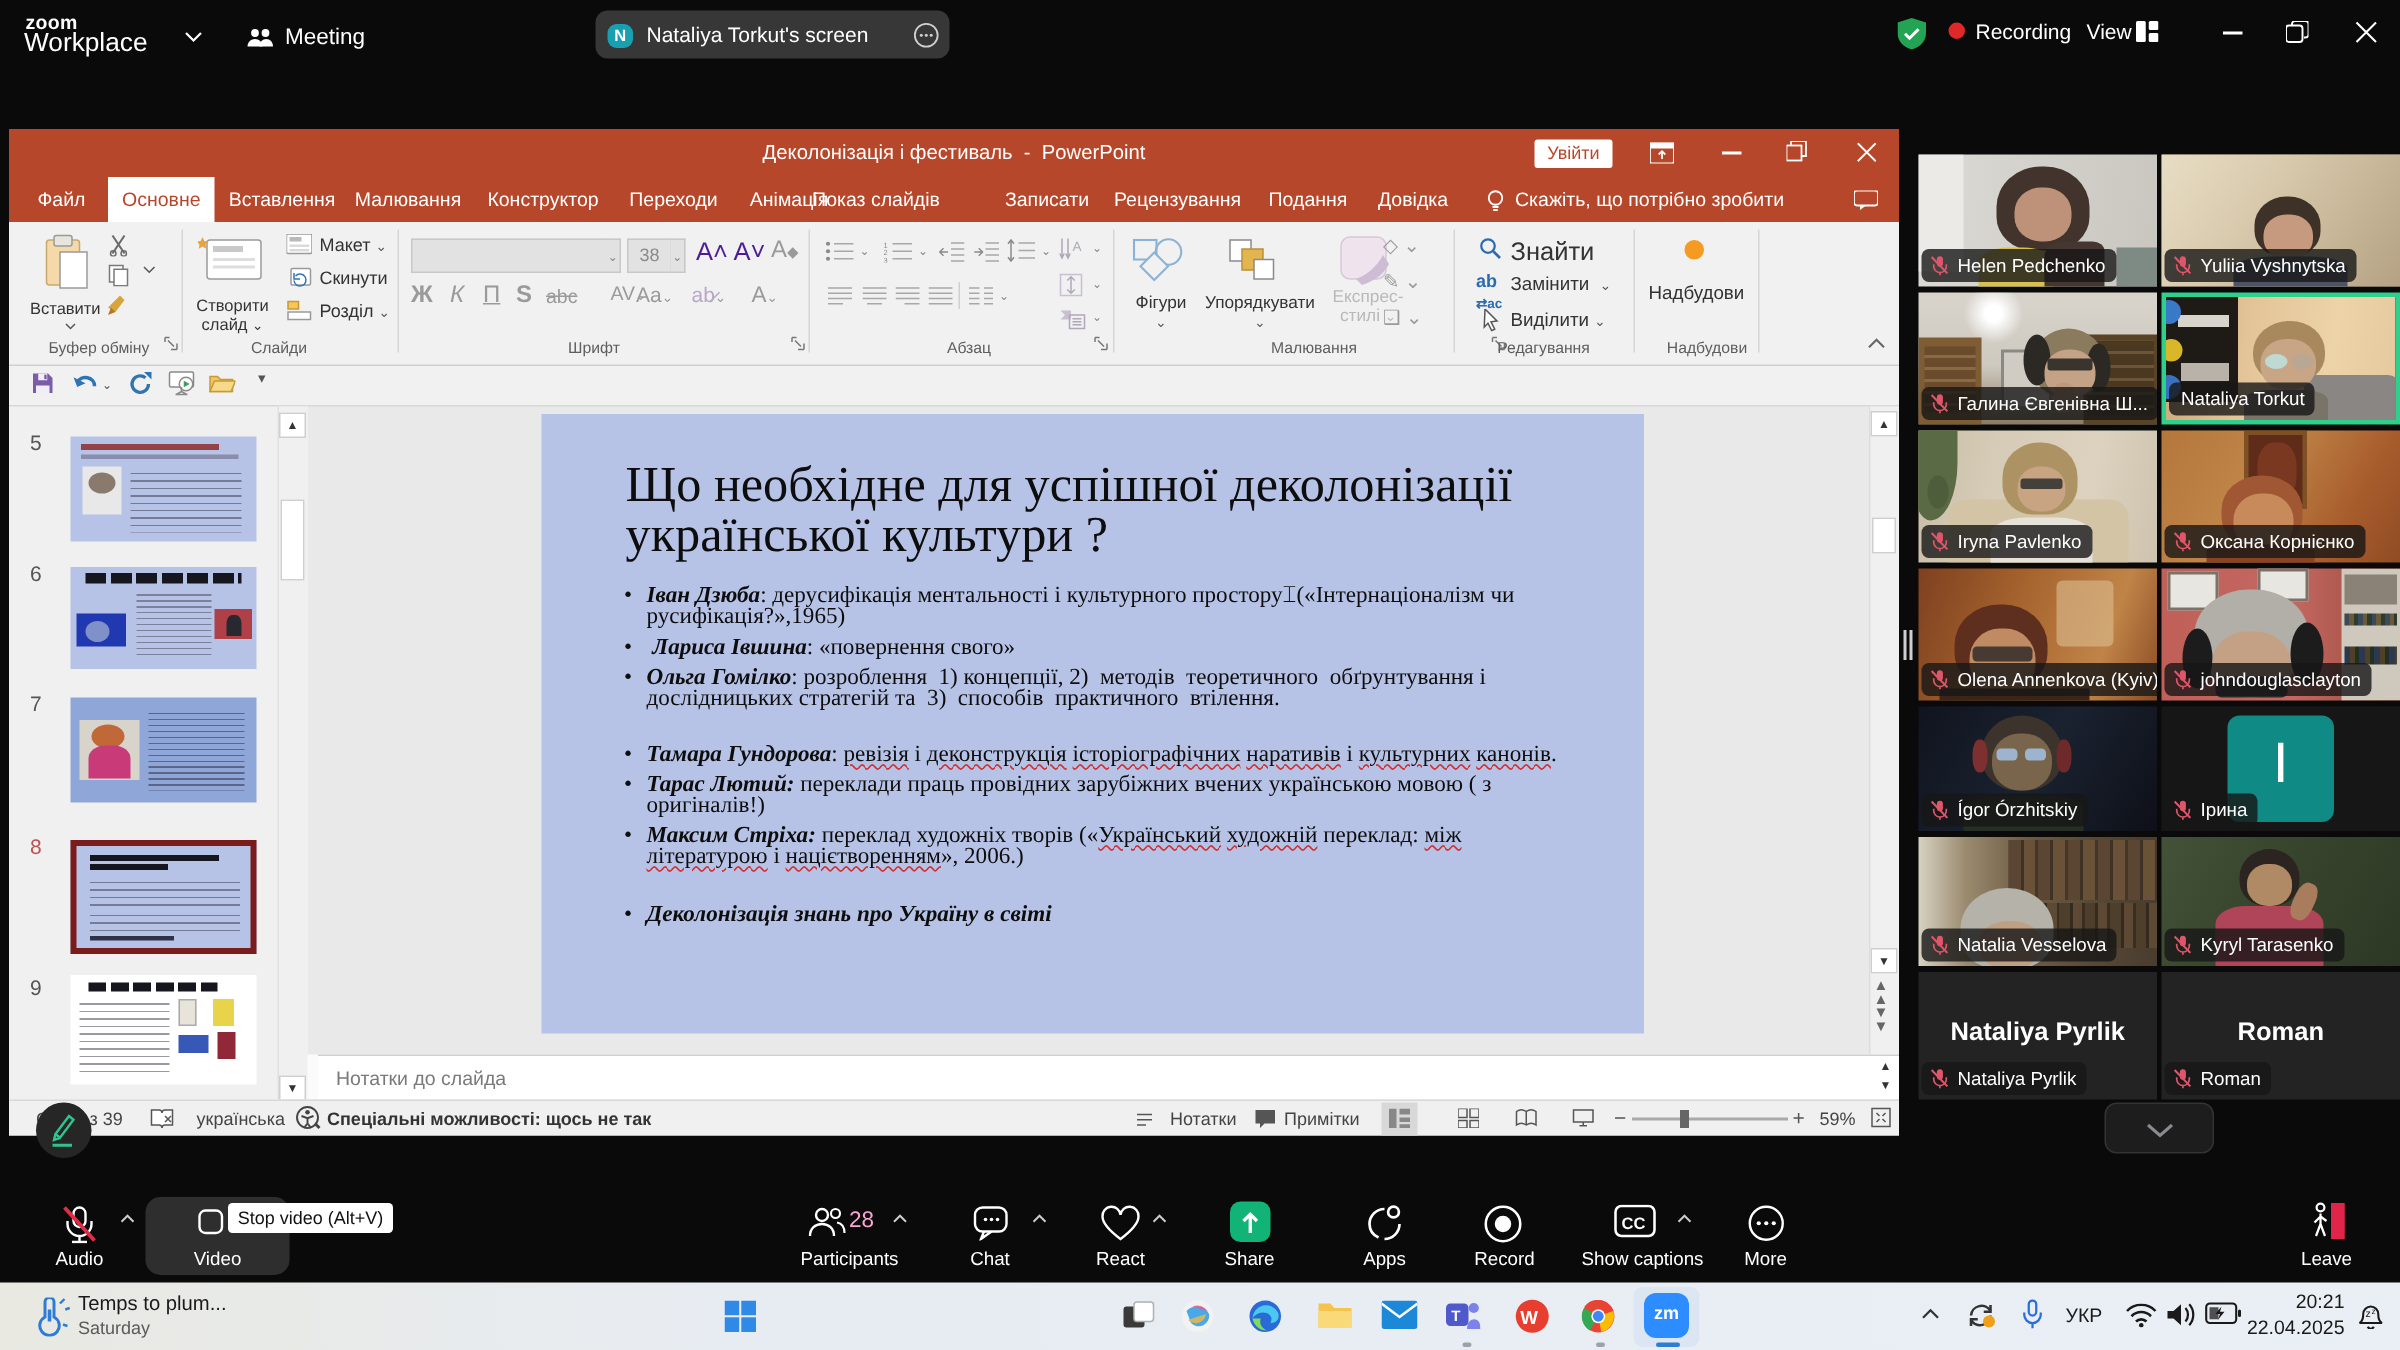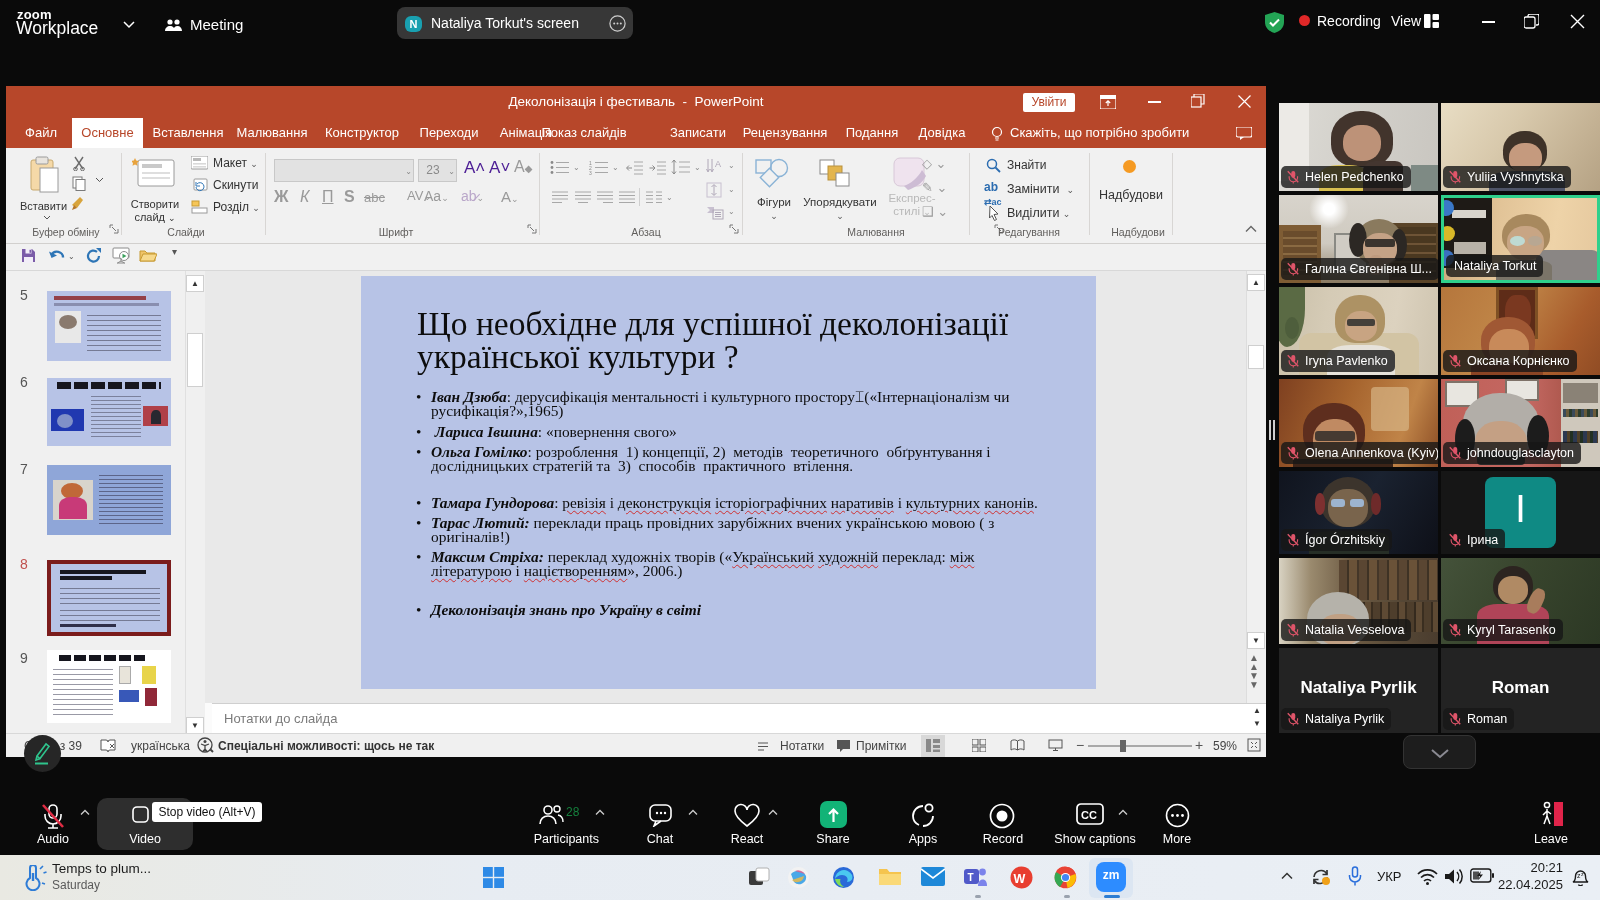--- a/index.html
+++ b/index.html
@@ -182,21 +182,21 @@
     <svg class="abs" style="left:185px;top:52px;" width="17" height="14" viewBox="0 0 17 14">
         <rect x="1" y="1" width="7" height="5" fill="#f6c658" stroke="#c79a33"></rect>
         <rect x="1" y="8" width="15" height="5" fill="#fff" stroke="#9a9a9a"></rect>
       </svg>
     <div class="abs" style="left:207px;top:52px;font-size:12px;color:#333;">Розділ <span style="font-size:9px;color:#555;">⌄</span></div>
     <div class="rlabel" style="left:130px;width:100px;">Слайди</div>
     <div class="rsep" style="left:259px;"></div>
 
     <div class="abs" style="left:268px;top:11px;width:131px;height:23px;background:#e2e2e2;border:1px solid #c8c8c8;"></div>
     <div class="abs" style="left:398px;top:11px;width:10px;height:23px;background:#e2e2e2;border:1px solid #c8c8c8;border-left:none;font-size:8px;color:#888;text-align:center;line-height:23px;">⌄</div>
-    <div class="abs" style="left:412px;top:11px;width:30px;height:23px;background:#e2e2e2;border:1px solid #c8c8c8;font-size:12px;color:#8a8a8a;text-align:center;line-height:21px;">23</div>
+    <div class="abs" style="left:412px;top:11px;width:30px;height:23px;background:#e2e2e2;border:1px solid #c8c8c8;font-size:12px;color:#8a8a8a;text-align:center;line-height:21px;">38</div>
     <div class="abs" style="left:441px;top:11px;width:10px;height:23px;background:#e2e2e2;border:1px solid #c8c8c8;border-left:none;font-size:8px;color:#888;text-align:center;line-height:23px;">⌄</div>
     <div class="abs" style="left:458px;top:10px;font-size:17px;color:#4c1d95;">A˄ A˅</div>
     <div class="abs" style="left:508px;top:10px;font-size:16px;color:#9a9a9a;">A<span style="font-size:10px;">◆</span></div>
     <div class="abs" style="left:268px;top:40px;font-size:16px;color:#9a9a9a;font-weight:bold;">Ж</div>
     <div class="abs" style="left:294px;top:40px;font-size:16px;color:#9a9a9a;font-style:italic;">К</div>
     <div class="abs" style="left:316px;top:40px;font-size:16px;color:#9a9a9a;text-decoration:underline;">П</div>
     <div class="abs" style="left:338px;top:40px;font-size:16px;color:#9a9a9a;font-weight:bold;">S</div>
     <div class="abs" style="left:358px;top:42px;font-size:13px;color:#9a9a9a;text-decoration:line-through;">abc</div>
     <div class="abs" style="left:401px;top:40px;font-size:13px;color:#9a9a9a;">AV<span style="font-size:9px;">⌄</span></div>
     <div class="abs" style="left:418px;top:40px;font-size:14px;color:#9a9a9a;">Aa<span style="font-size:9px;">⌄</span></div>
@@ -297,21 +297,21 @@
     <div class="rlabel" style="left:820px;width:100px;">Малювання</div>
     <svg class="abs" style="left:988px;top:76px;" width="10" height="10" viewBox="0 0 10 10">
         <path d="M1 1 h3 M1 1 v3 M9 9 h-4 M9 9 v-4 M3 3 l4 4" stroke="#777" fill="none"></path>
       </svg>
     <div class="rsep" style="left:963px;"></div>
 
     <svg class="abs" style="left:980px;top:10px;" width="15" height="15" viewBox="0 0 15 15">
         <circle cx="6" cy="6" r="4.5" stroke="#2b6cb0" fill="none" stroke-width="1.5"></circle>
         <path d="M9.5 9.5 L14 14" stroke="#2b6cb0" stroke-width="1.8"></path>
       </svg>
-    <div class="abs" style="left:1001px;top:10px;font-size:12px;color:#333;">Знайти</div>
+    <div class="abs" style="left:1001px;top:10px;font-size:17px;color:#333;">Знайти</div>
     <div class="abs" style="left:978px;top:32px;font-size:12px;color:#2b6cb0;font-weight:bold;">ab<br><span style="font-size:9px;">⇄ac</span></div>
     <div class="abs" style="left:1001px;top:34px;font-size:12.5px;color:#333;">Замінити&nbsp;&nbsp;<span style="font-size:9px;color:#555;">⌄</span></div>
     <svg class="abs" style="left:982px;top:58px;" width="12" height="15" viewBox="0 0 12 15">
         <path d="M2 0 L10 8 L6 8.5 L8.5 13.5 L6.5 14.5 L4 9.5 L1.5 12 Z" fill="#fff" stroke="#555"></path>
       </svg>
     <div class="abs" style="left:1001px;top:58px;font-size:12.5px;color:#333;">Виділити <span style="font-size:9px;color:#555;">⌄</span></div>
     <div class="rlabel" style="left:978px;width:90px;">Редагування</div>
     <div class="rsep" style="left:1083px;"></div>
 
     <div class="abs" style="left:1117px;top:12px;width:13px;height:13px;border-radius:50%;background:#f59a23;"></div>
@@ -704,21 +704,21 @@
   <div class="abs" style="left:115px;top:37px;width:60px;text-align:center;color:#fff;font-size:12.5px;">Video</div>
 
   <div class="abs" style="left:152px;top:7px;width:110px;height:20px;background:#fff;border-radius:3px;color:#111;font-size:12px;text-align:center;line-height:20px;z-index:5;">Stop video (Alt+V)</div>
 
   <svg class="abs" style="left:538px;top:8px;" width="26" height="24" viewBox="0 0 26 24">
       <circle cx="10" cy="7" r="4" stroke="#fff" fill="none" stroke-width="1.6"></circle>
       <path d="M2 21 c0-5 3.5-8 8-8 s8 3 8 8" stroke="#fff" fill="none" stroke-width="1.6"></path>
       <circle cx="19" cy="6" r="3" stroke="#fff" fill="none" stroke-width="1.4"></circle>
       <path d="M20 12 c3 .5 5 3 5 7" stroke="#fff" fill="none" stroke-width="1.4"></path>
     </svg>
-  <div class="abs" style="left:566px;top:10px;color:#15803d;font-size:12px;">28</div>
+  <div class="abs" style="left:566px;top:10px;color:#f9a8d4;font-size:15px;">28</div>
   <div class="abs" style="left:499px;top:37px;width:100px;text-align:right;color:#fff;font-size:12.5px;">Participants</div>
   <svg class="abs" style="left:595px;top:14px;" width="10" height="7">
       <path d="M1 5.5 L5 1.5 L9 5.5" stroke="#ccc" stroke-width="1.3" fill="none"></path>
     </svg>
 
   <svg class="abs" style="left:648px;top:8px;" width="26" height="24" viewBox="0 0 26 24">
       <rect x="2" y="2" width="21" height="16" rx="5" stroke="#fff" fill="none" stroke-width="1.6"></rect>
       <path d="M8 18 l-2 5 l7-5" stroke="#fff" fill="none" stroke-width="1.6"></path>
       <circle cx="9" cy="10" r="1.2" fill="#fff"></circle>
       <circle cx="13" cy="10" r="1.2" fill="#fff"></circle>

